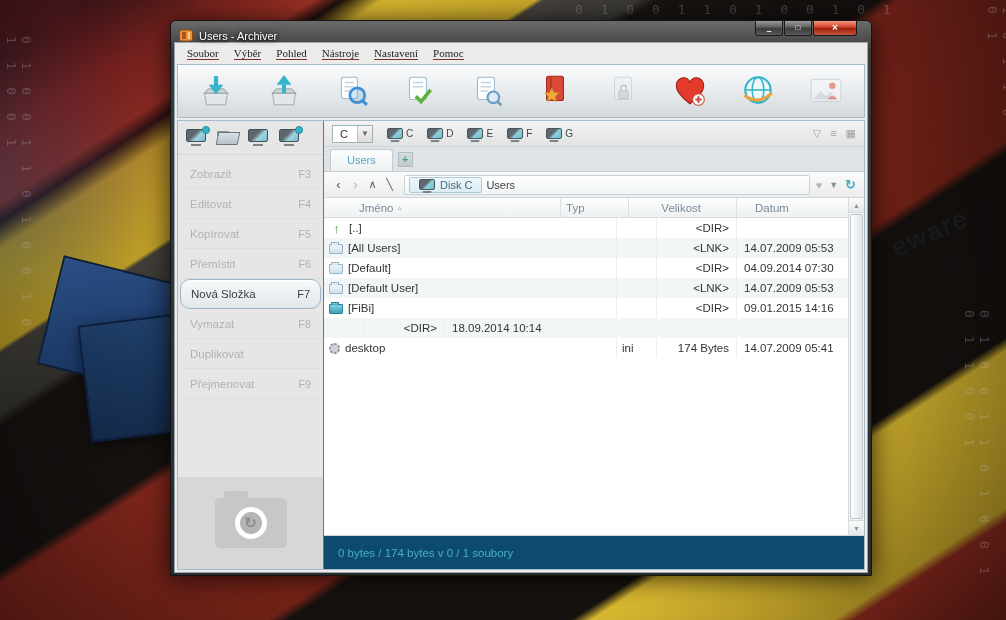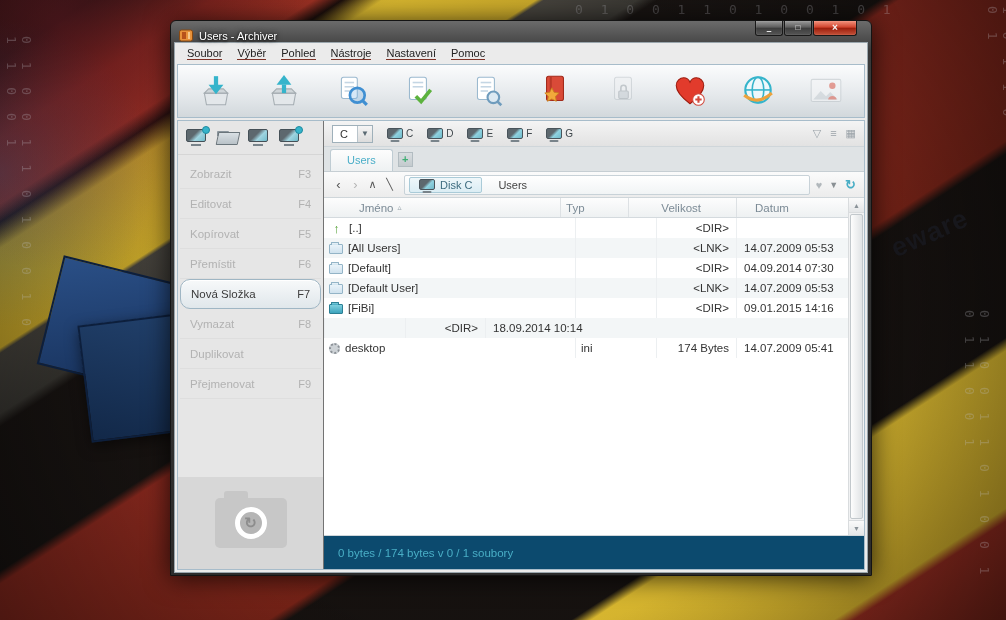--- a/index.html
+++ b/index.html
@@ -81,21 +81,21 @@
   .win-btn.max span { font-size:8px; }
   .win-btn.close { width:44px; font-size:10px; font-weight:bold;
     background:linear-gradient(180deg,#f4927c,#d0432d 45%,#9c1d0b 50%,#c4523a);
   }
 
   
   .client { height:531px; background:#ebebeb; border:1px solid #9aa6ad;
     display:flex; flex-direction:column; }
   .menubar { height:20px; display:flex; align-items:center; gap:15px; padding:0 0 0 12px; }
   .menu-item { font-size:11px; color:#222; cursor:default; }
-  .menu-item span { border-bottom:1px solid #7d3226; padding-bottom:0px; }
+  .menu-item span { border-bottom:1px solid #7d3226; padding-bottom:0px;font-family:Liberation Serif, serif; }
 
   .toolbar {
     margin:1px 2px 2px; border:1px solid #a7bcca; height:54px;
     background:linear-gradient(180deg,#fbfcfd,#e4e8eb 60%,#d2d8dc);
     display:flex; align-items:center; justify-content:space-between; padding:0 16px;
   }
   .tool-btn { width:44px; height:46px; display:flex; align-items:center; justify-content:center; }
   .tool-btn.disabled { opacity:.5; }
 
   .body { flex:1; min-height:0; margin:0 2px 2px; border:1px solid #a7bcca;
@@ -152,21 +152,21 @@
     background:linear-gradient(180deg,#d8dde0,#c3cacd); color:#3fae74; font-size:11px;
     font-weight:bold; display:flex; align-items:center; justify-content:center; line-height:1; }
 
   .navbar { height:26px; background:linear-gradient(180deg,#fbfbfb,#ececec);
     border-bottom:1px solid #cfd6da; display:flex; align-items:center; padding:0 6px; }
   .nav-btn { width:17px; text-align:center; font-size:13px; color:#555; cursor:default; }
   .nav-btn.dim { color:#b4b4b4; }
   .nav-btn.small { font-size:11px; }
   .pathbar { flex:1; height:20px; margin:0 6px; border:1px solid #c8d2d8; border-radius:2px;
     background:linear-gradient(180deg,#fff,#f1f4f5); display:flex; align-items:center;
-    padding:0 4px; gap:16px; font-size:11px; }
+    padding:0 4px; gap:4px; font-size:11px; }
   .disk-chip { display:flex; align-items:center; gap:5px; padding:1px 9px;
     background:linear-gradient(180deg,#eff7fa,#dbedf4); border:1px solid #aacbd8;
     border-radius:2px; color:#3d6b7e; }
   .path-label { color:#444; }
   .nav-right { display:flex; align-items:center; gap:7px; font-size:11px; padding-right:2px; }
   .nav-right .heart { color:#b2b8bc; }
   .nav-right .drop  { color:#8a9094; font-size:9px; }
   .nav-right .refresh { color:#49aec6; font-size:13px; font-weight:bold; }
 
   
@@ -179,21 +179,21 @@
   .hc .sort { font-size:8px; color:#9aa6ae; }
   .hc.type { width:40px; border-left:1px solid #dde1e4; padding-left:5px; }
   .hc.size { width:80px; border-left:1px solid #dde1e4; justify-content:flex-end; padding-right:7px; }
   .hc.date { width:112px; border-left:1px solid #dde1e4; padding-left:18px; }
   .rows { flex:1; background:#fff; overflow:hidden; }
   .trow { height:20px; display:flex; align-items:center; font-size:11.5px; color:#333; }
   .trow:nth-child(even) { background:#f3f6f7; }
   .tc { display:flex; align-items:center; height:100%; }
   .tc.name { flex:1; padding-left:5px; gap:5px; }
   .tc.type { width:40px; border-left:1px solid #eceff1; padding-left:5px; }
-  .tc.size { width:80px; border-left:1px solid #eceff1; justify-content:flex-end; padding-right:7px;margin-left:41px; }
+  .tc.size { width:80px; border-left:1px solid #eceff1; justify-content:flex-end; padding-right:7px; }
   .tc.date { width:112px; border-left:1px solid #eceff1; padding-left:7px; }
 
   .vscroll { position:absolute; top:0; right:0; bottom:0; width:16px;
     background:#f1f2f3; border-left:1px solid #d9dcde; }
   .varrow { height:15px; display:flex; align-items:center; justify-content:center;
     font-size:7px; color:#8a9298; background:linear-gradient(180deg,#fafafa,#e4e6e8);
     border-bottom:1px solid #d9dcde; }
   .varrow.down { position:absolute; bottom:0; left:0; right:0; border-top:1px solid #d9dcde; border-bottom:none; }
   .vthumb { position:absolute; top:16px; bottom:16px; left:1px; right:1px;
     background:linear-gradient(90deg,#fdfdfd,#e0e3e5); border:1px solid #c2c8cc; border-radius:2px; }

